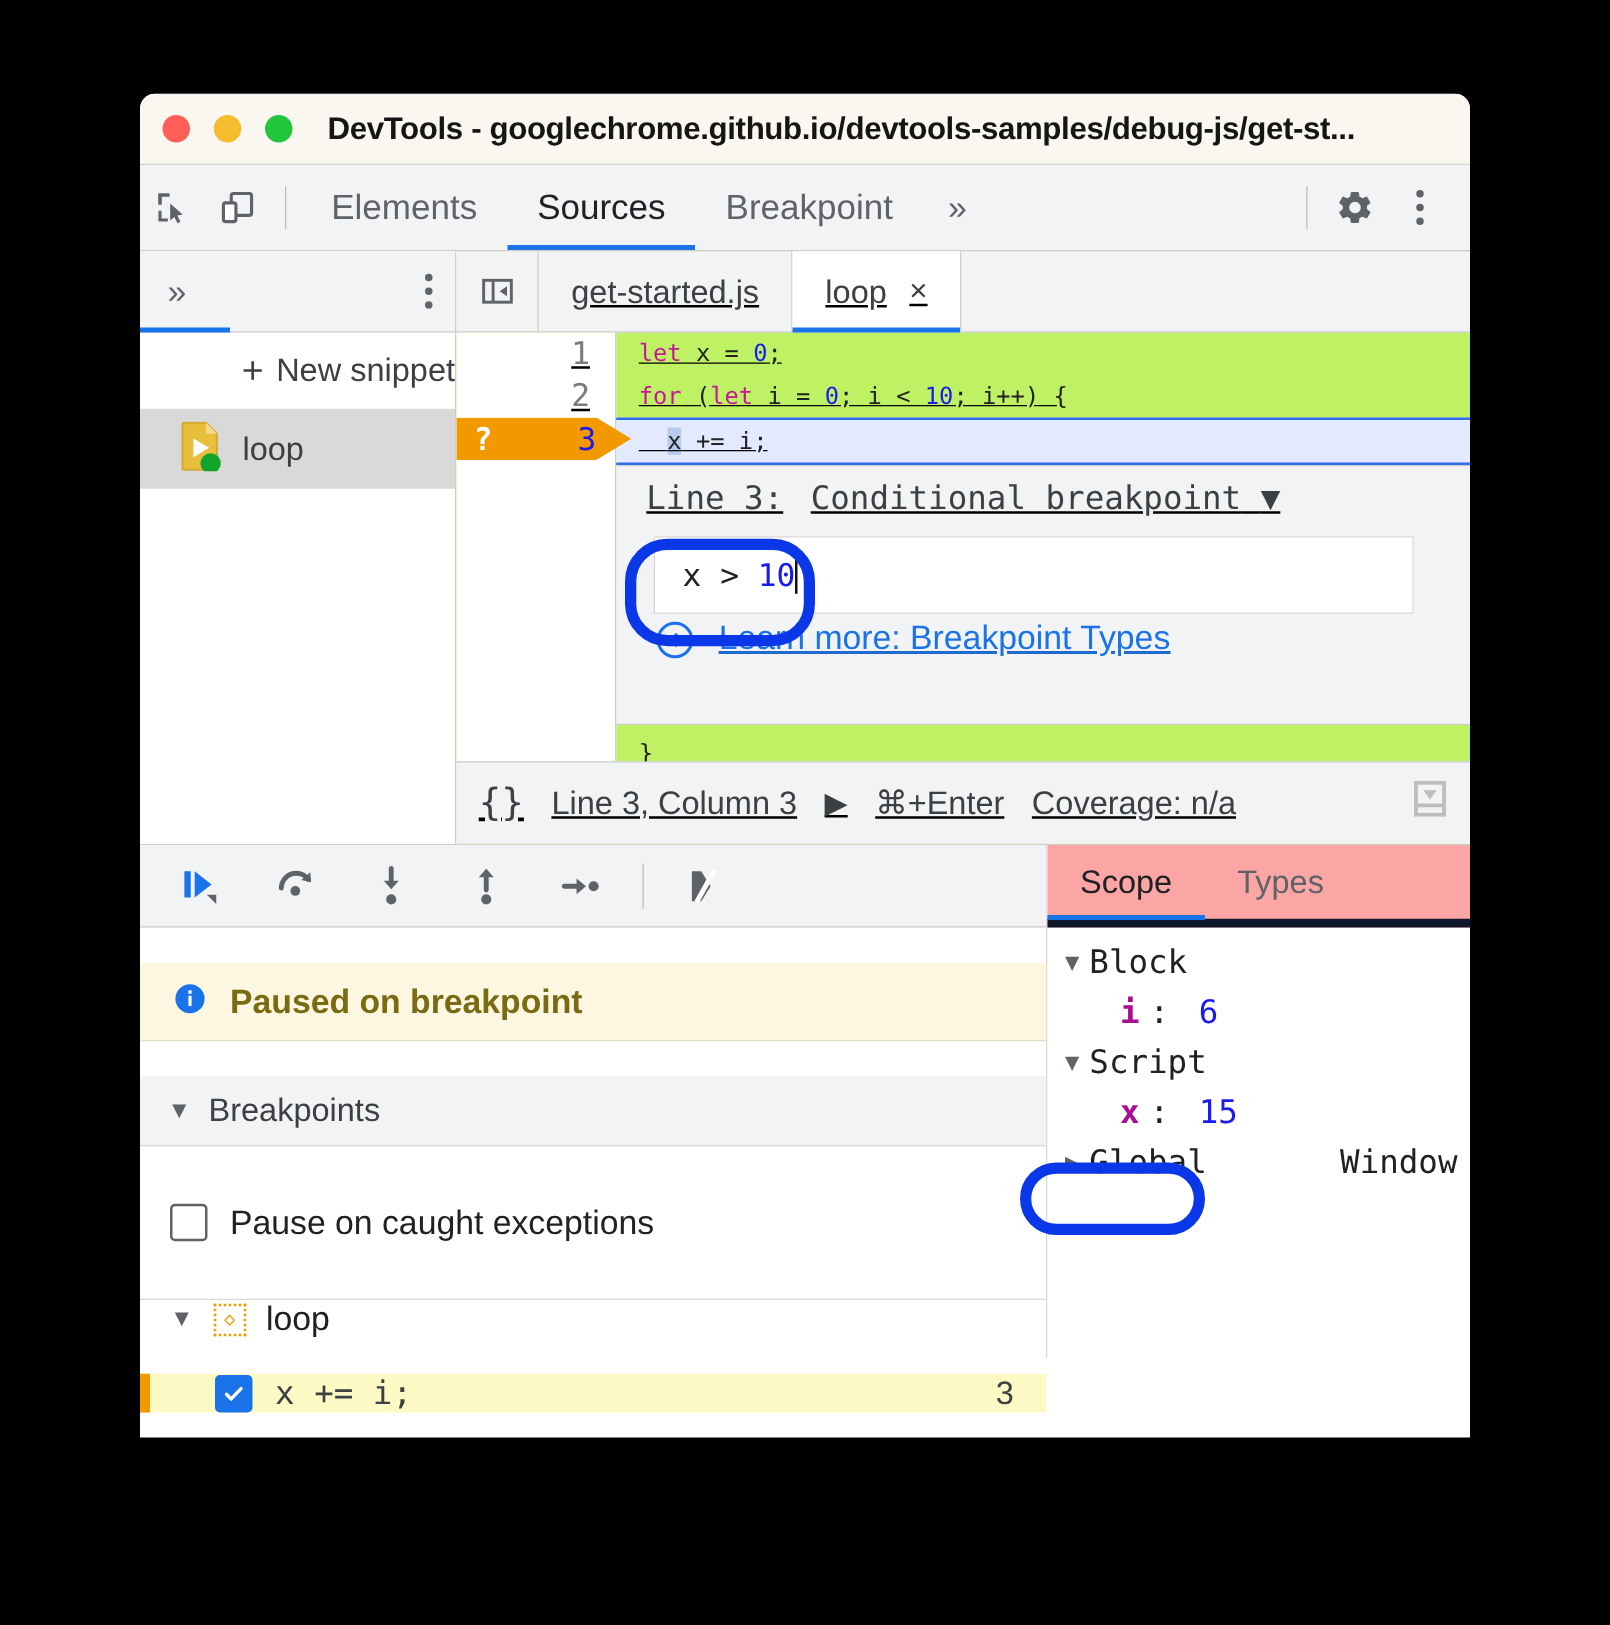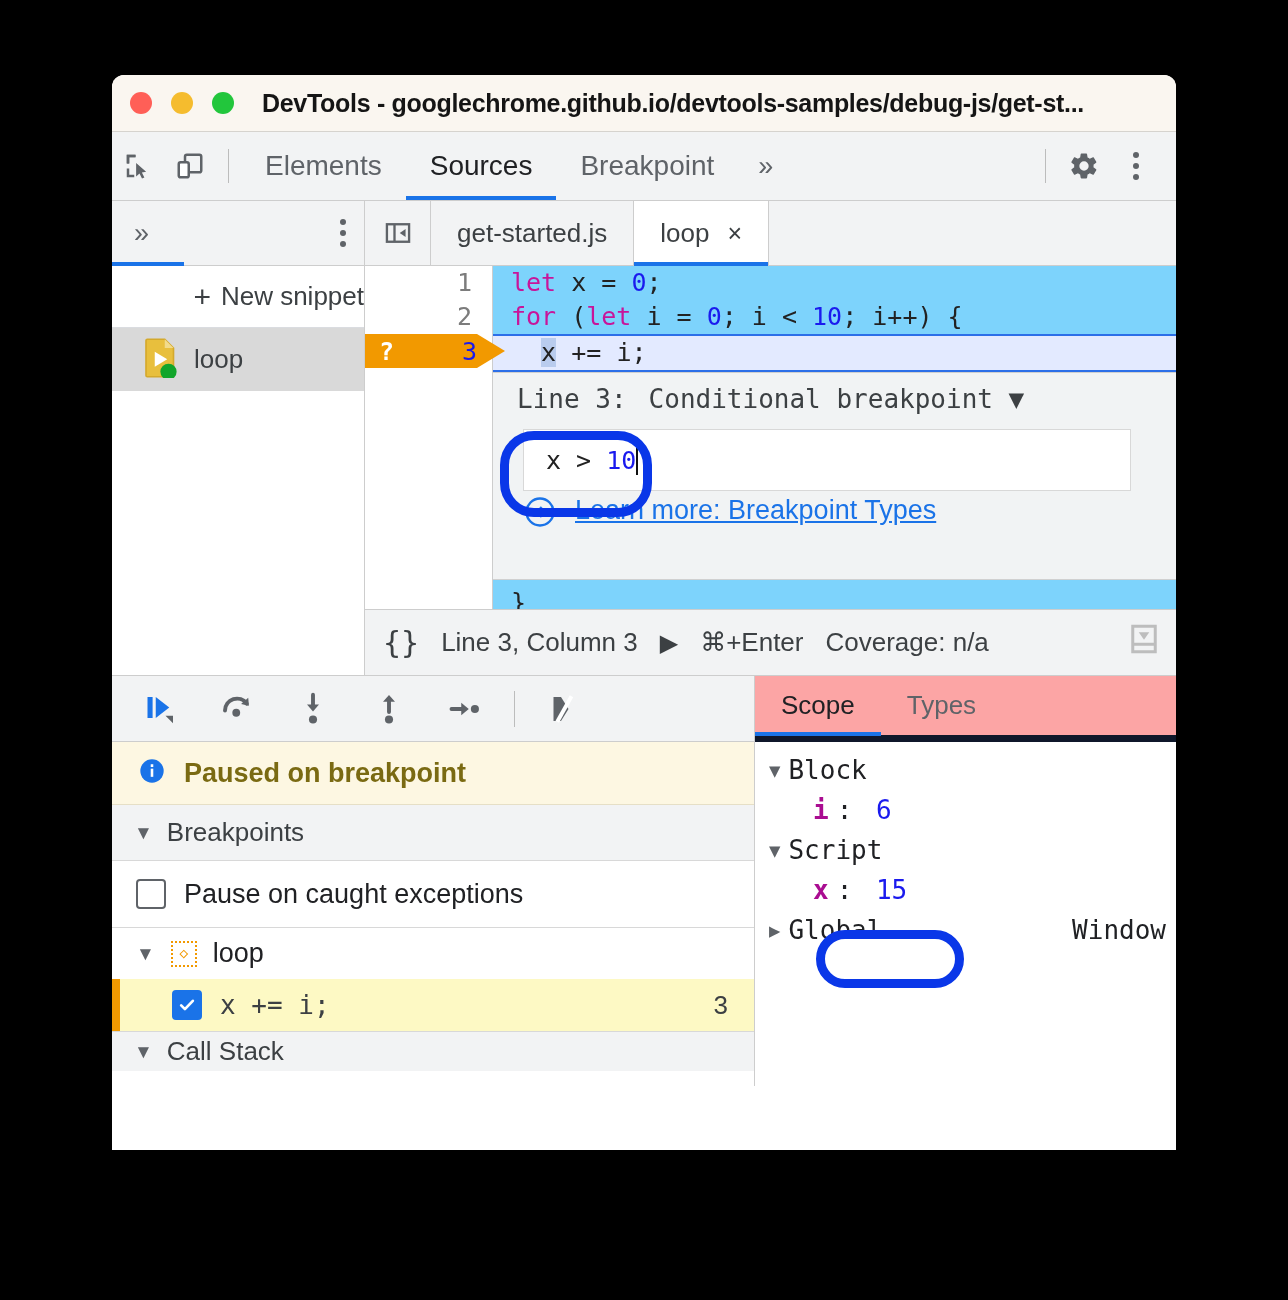--- a/index.html
+++ b/index.html
@@ -140,21 +140,22 @@
     gap: 16px;
   }
   .snip-label { font-size: 26px; color: #3c4043; }
 
   
   .editor {
     flex: 1;
     display: flex;
     flex-direction: column;
     min-width: 0;
-    background: #7dd3fc;
+    background: #bef264;
+    text-decoration: underline;
   }
   .tabstrip {
     height: 65px;
     background: #f2f3f4;
     display: flex; align-items: stretch;
     border-bottom: 1px solid #cdcdcd;
   }
   .tabstrip-btn {
     width: 66px; flex: none;
     display: flex; align-items: center; justify-content: center;
@@ -212,21 +213,21 @@
     position: absolute; inset: 0;
     background: #f29900;
     clip-path: polygon(0 0, 112px 0, 140px 50%, 112px 100%, 0 100%);
   }
   .bp-marker span { position: relative; z-index: 1; }
   .bp-marker .q { font-weight: bold; }
   .bp-marker .num { margin-right: 22px; }
 
   .cl {
     height: 34px; line-height: 34px;
-    font-size: 25px;
+    font-size: 19px;
     padding-left: 18px;
     white-space: pre;
     color: #222222;
   }
   .cl.exec {
     background: #e3eaff;
     border-top: 2px solid #2c6fe8;
     border-bottom: 2px solid #2c6fe8;
     height: 38px; line-height: 34px;
   }
@@ -291,24 +292,25 @@
     font-size: 26px;
     color: #3c4043;
   }
   .status .brace { font-family: "DejaVu Sans Mono", monospace; font-size: 30px; padding-left: 18px; }
   .status .play { font-size: 24px; color: #3c4043; }
   .status .spacer { margin-left: auto; }
 
   
   .lower { display: flex; height: 410px; }
   .dbg-left {
-    width: 643px; flex: none;
+    width: 726px; flex: none;
     border-right: 1px solid #cdcdcd;
     display: flex; flex-direction: column;
     background: #ffffff;
+    gap: 28px;
   }
   .dbg-toolbar {
     height: 66px; flex: none;
     background: #f2f3f4;
     display: flex; align-items: center;
     padding-left: 22px;
     gap: 22px;
     border-bottom: 1px solid #cdcdcd;
   }
   .dbg-btn { width: 54px; height: 54px; display: flex; align-items: center; justify-content: center; }

